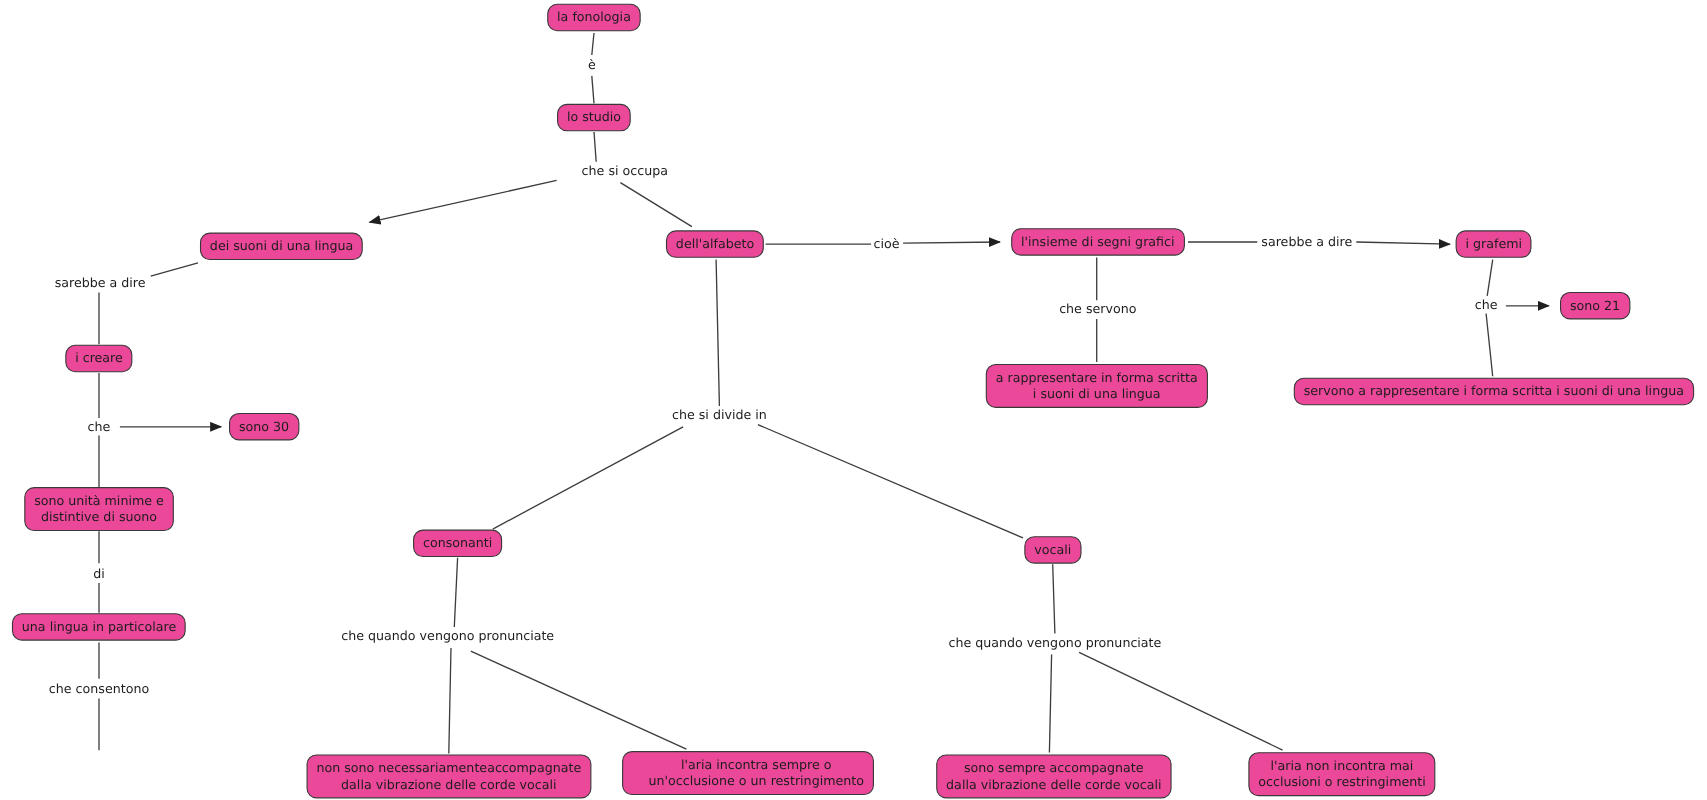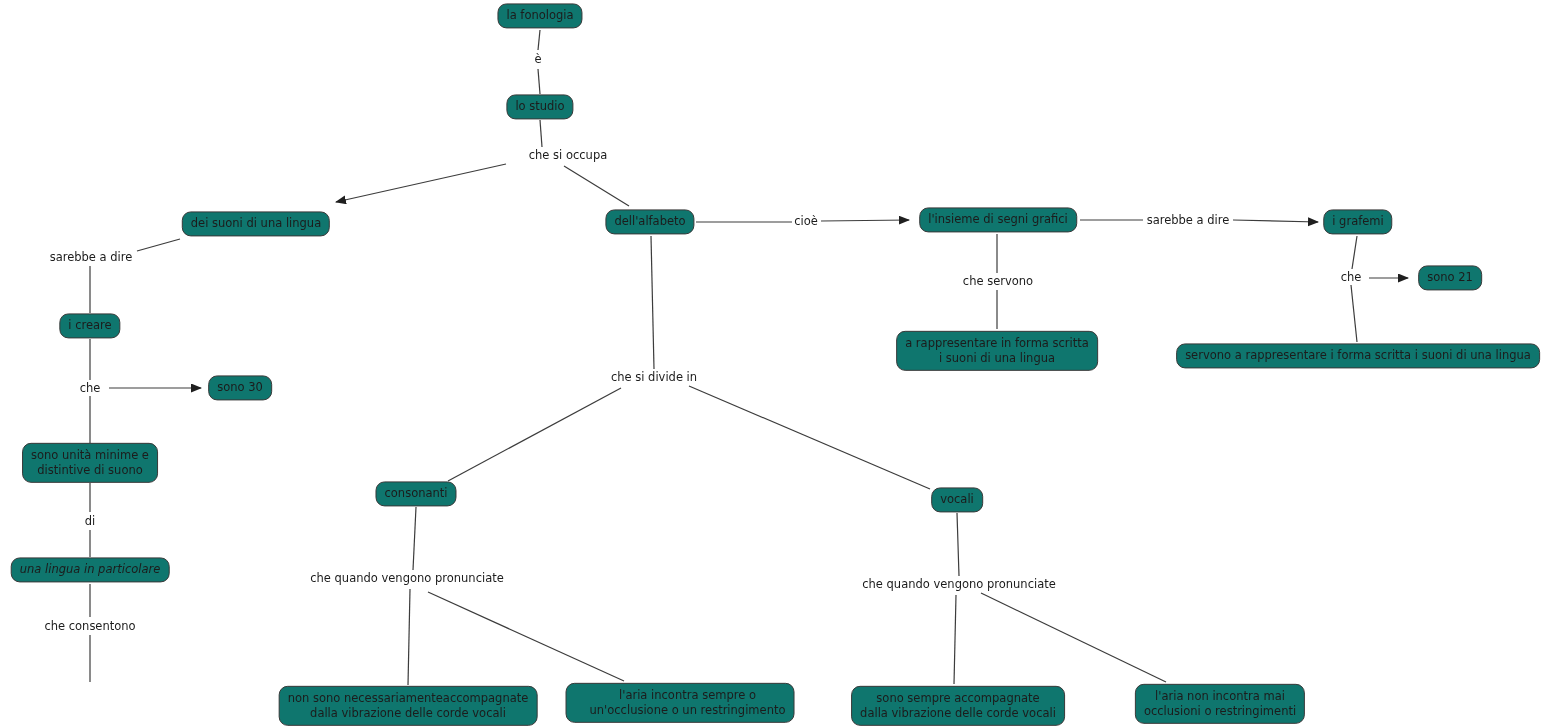--- a/index.html
+++ b/index.html
@@ -17,21 +17,21 @@
   .wires{
     position:absolute;
     left:0;top:0;
     width:1552px;height:727px;
   }
   .node{
     position:absolute;
     transform:translate(-50%,-50%);
     width:max-content;
     max-width:400px;
-    background:#0f766e;
+    background:#ec4899;
     border:1px solid #383838;
     border-radius:9px;
     padding:4px 8px;
     font-size:11.5px;
     line-height:1.32;
     color:#1c1c1c;
     text-align:center;
     white-space:pre-line;
     box-sizing:border-box;
   }
@@ -114,21 +114,21 @@
   <div class="node" style="left:998px;top:220px;">l'insieme di segni grafici</div>
   <div class="node" style="left:1358px;top:222px;">i grafemi</div>
   <div class="node" style="left:1450px;top:278px;">sono 21</div>
   <div class="node" style="left:1358px;top:356px;max-width:420px;">servono a rappresentare i forma scritta i suoni di una lingua</div>
   <div class="node" style="left:997px;top:351px;">a rappresentare in forma scritta
 i suoni di una lingua</div>
   <div class="node" style="left:90px;top:326px;">i creare</div>
   <div class="node" style="left:240px;top:388px;">sono 30</div>
   <div class="node" style="left:90px;top:463px;">sono unità minime e
 distintive di suono</div>
-  <div class="node" style="left:90px;top:570px;font-style:italic;">una lingua in particolare</div>
+  <div class="node" style="left:90px;top:570px;">una lingua in particolare</div>
   <div class="node" style="left:416px;top:494px;">consonanti</div>
   <div class="node" style="left:957px;top:500px;">vocali</div>
   <div class="node" style="left:408px;top:706px;">non sono necessariamenteaccompagnate
 dalla vibrazione delle corde vocali</div>
   <div class="node" style="left:680px;top:703px;padding-left:23px;">l'aria incontra sempre o
 un'occlusione o un restringimento</div>
   <div class="node" style="left:958px;top:706px;">sono sempre accompagnate
 dalla vibrazione delle corde vocali</div>
   <div class="node" style="left:1220px;top:704px;">l'aria non incontra mai
 occlusioni o restringimenti</div>

